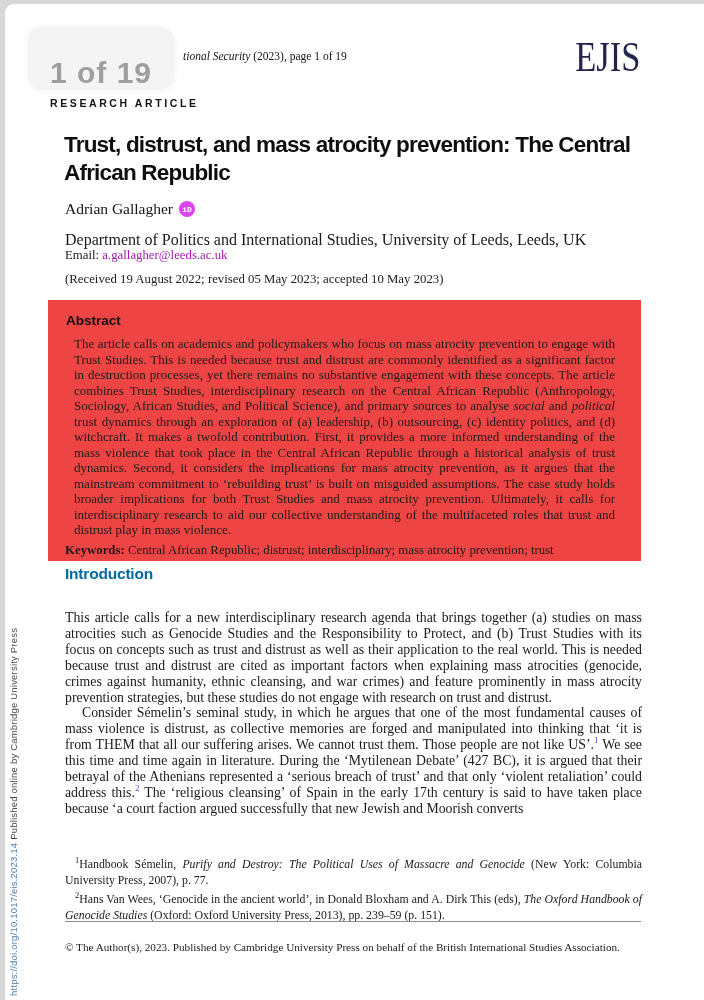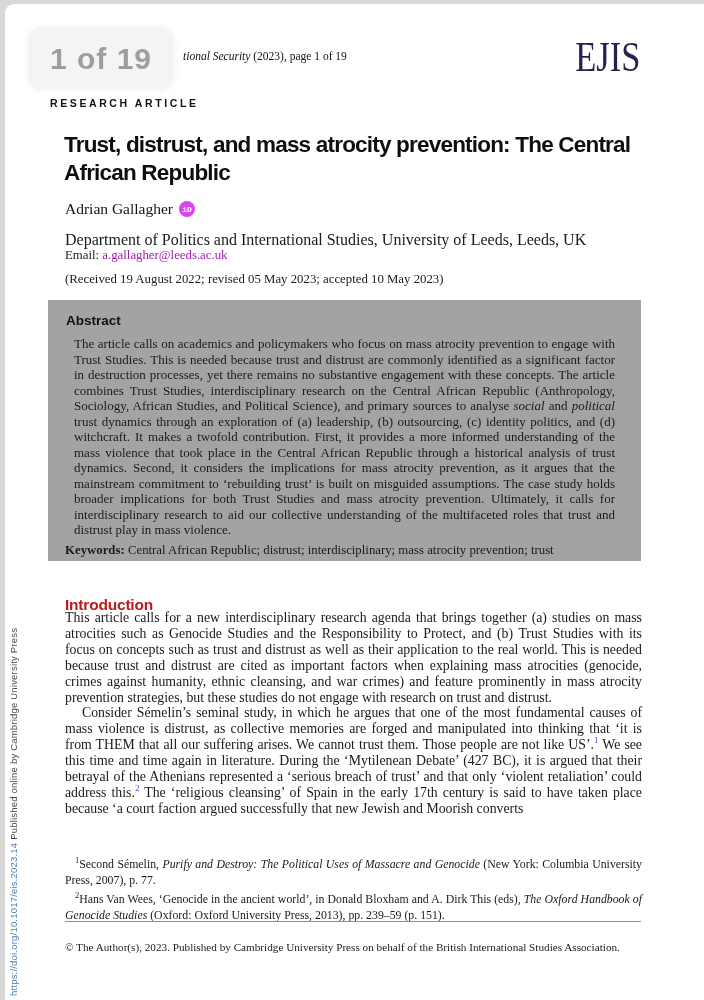--- a/index.html
+++ b/index.html
@@ -19,21 +19,21 @@
     transform:rotate(-90deg);transform-origin:0 0;
     white-space:nowrap;
     font-family:"Liberation Sans", sans-serif;
     font-size:9.5px;letter-spacing:.2px;color:#4a4a4a;z-index:6;
   }
   .side-text .doi{color:#4d7dab;}
   
   .badge{
     position:absolute;left:28px;top:27px;width:146px;height:63px;
     background:#f4f4f4;border-radius:14px;z-index:5;
-    display:flex;align-items:center;justify-content:center;
+    display:flex;align-items:flex-end;justify-content:center;
     box-shadow:0 0 8px rgba(0,0,0,.05);
     font-family:"Liberation Sans", sans-serif;
     font-size:30px;font-weight:600;color:#9e9e9e;letter-spacing:1px;
   }
   .journal-line{
     position:absolute;left:183px;top:50px;font-size:11.5px;color:#111;
   }
   .journal-line .it{font-style:italic;}
   .logo{
     position:absolute;right:64px;top:36px;
@@ -63,38 +63,38 @@
     font-family:Liberation Mono, monospace;
     font-size:8px;font-weight:bold;color:#fff;cursor:pointer;
   }
   .affiliation{position:absolute;left:65px;top:231px;font-size:16px;}
   .email-line{position:absolute;left:65px;top:248px;font-size:12.8px;}
   .email-line a{color:#a21caf;text-decoration:none;}
   .history{position:absolute;left:65px;top:272px;font-size:12.8px;}
   
   .abstract{
     position:absolute;left:48px;top:300px;width:557px;
-    background:#a3a3a3;padding:13px 18px 15px 18px;
+    background:#ef4444;padding:13px 18px 15px 18px;
   }
   .abstract h3{
     margin:0 0 3px 0;font-family:"Liberation Sans", sans-serif;
     font-size:13.5px;font-weight:bold;color:#111;
   }
   .abstract p{
     margin:8px;font-size:13px;line-height:15.5px;text-align:justify;color:#1b1b1b;
   }
   .abstract .it{font-style:italic;}
   
   .keywords{position:absolute;left:65px;top:543px;width:575px;font-size:12.8px;}
   .keywords b{font-weight:bold;}
   
   .intro-heading{
-    position:absolute;left:65px;top:596px;
+    position:absolute;left:65px;top:565px;
     font-family:"Liberation Sans", sans-serif;
-    font-size:15.5px;font-weight:bold;letter-spacing:-.2px;color:#b91c1c;
+    font-size:15.5px;font-weight:bold;letter-spacing:-.2px;color:#0369a1;
   }
   .body-text{
     position:absolute;left:65px;top:610px;width:577px;
     font-size:13.8px;line-height:15.9px;text-align:justify;
   }
   .body-text p{margin:0;}
   .body-text p.indent{text-indent:17px;}
   sup.ref{
     font-size:9px;vertical-align:super;line-height:0;color:#4052cc;cursor:pointer;
   }
@@ -158,19 +158,19 @@
 </div>
 
 <h2 class="intro-heading" style="margin:0;">Introduction</h2>
 
 <div class="body-text">
   <p>This article calls for a new interdisciplinary research agenda that brings together (a) studies on mass atrocities such as Genocide Studies and the Responsibility to Protect, and (b) Trust Studies with its focus on concepts such as trust and distrust as well as their application to the real world. This is needed because trust and distrust are cited as important factors when explaining mass atrocities (genocide, crimes against humanity, ethnic cleansing, and war crimes) and feature prominently in mass atrocity prevention strategies, but these studies do not engage with research on trust and distrust.</p>
   <p class="indent"><span>Consider Sémelin’s seminal study, in which he argues that one of the most fundamental causes of mass violence is distrust, as collective memories are forged and manipulated into thinking that ‘it is from THEM that all our suffering arises. We cannot trust them. Those people are not like US’.</span><sup class="ref">1</sup><span> We see this time and time again in literature. During the ‘Mytilenean Debate’ (427 BC), it is argued that their betrayal of the Athenians represented a ‘serious breach of trust’ and that only ‘violent retaliation’ could address this.</span><sup class="ref">2</sup><span> The ‘religious cleansing’ of Spain in the early 17th century is said to have taken place because ‘a court faction argued successfully that new Jewish and Moorish converts</span></p>
 </div>
 
 <div class="footnotes">
-  <p><sup>1</sup><span>Second Sémelin, </span><span class="it">Purify and Destroy: The Political Uses of Massacre and Genocide</span><span> (New York: Columbia University Press, 2007), p. 77.</span></p>
+  <p><sup>1</sup><span>Handbook Sémelin, </span><span class="it">Purify and Destroy: The Political Uses of Massacre and Genocide</span><span> (New York: Columbia University Press, 2007), p. 77.</span></p>
   <p><sup>2</sup><span>Hans Van Wees, ‘Genocide in the ancient world’, in Donald Bloxham and A. Dirk This (eds), </span><span class="it">The Oxford Handbook of Genocide Studies</span><span> (Oxford: Oxford University Press, 2013), pp. 239–59 (p. 151).</span></p>
 </div>
 
 <div class="footer-rule"></div>
 
 <div class="copyright">© The Author(s), 2023. Published by Cambridge University Press on behalf of the British International Studies Association.</div>
 
 </body></html>

